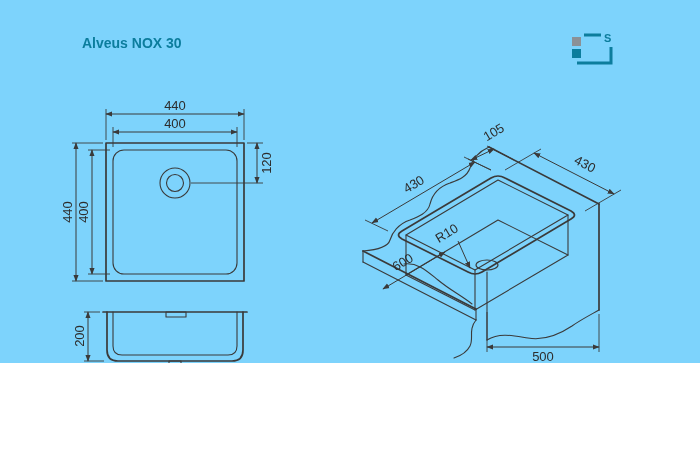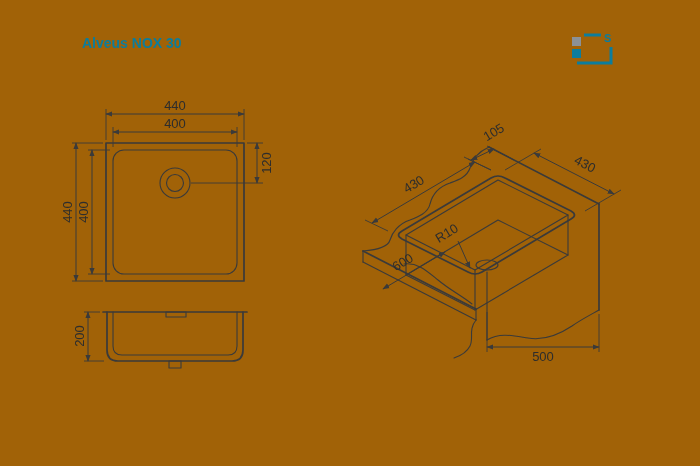--- a/index.html
+++ b/index.html
@@ -1,16 +1,16 @@
 <!DOCTYPE html>
 <html><head>
 <meta charset="utf-8">
 <style>
   html,body{margin:0;padding:0;background:#ffffff;}
-  .page{position:relative;width:700px;height:466px;background:#a16207;overflow:hidden;
+  .page{position:relative;width:700px;height:363px;background:#7dd3fc;overflow:hidden;
         font-family:"Liberation Sans",sans-serif;}
   svg{display:block;}
   svg text{font-family:"Liberation Sans",sans-serif;}
   .draw{fill:none;stroke:#3a3a3a;stroke-width:1.7;stroke-linejoin:round;stroke-linecap:round;}
   .draw2{fill:none;stroke:#3a3a3a;stroke-width:1.1;stroke-linejoin:round;stroke-linecap:round;}
   .dim{stroke:#3a3a3a;stroke-width:1;fill:none;}
   .ext{stroke:#3a3a3a;stroke-width:0.9;fill:none;}
   .dimtext{font-size:13px;fill:#2d2d2d;}
   .titletext{font-size:14px;font-weight:bold;fill:#0c7d9d;}
   .brandtext{font-size:11px;font-weight:bold;fill:#0c7d9d;}

